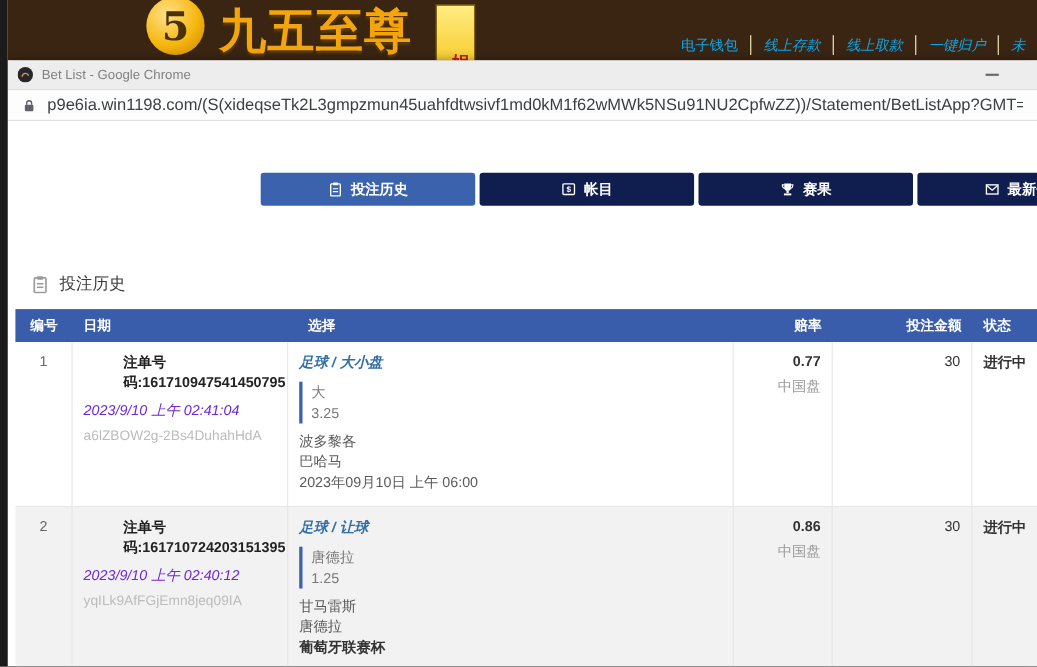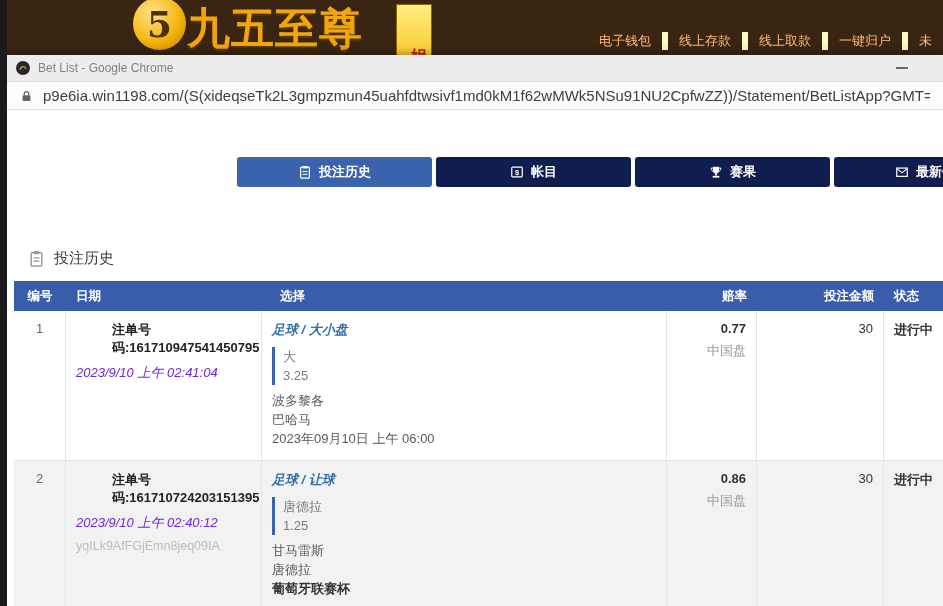--- a/index.html
+++ b/index.html
@@ -9,29 +9,29 @@
 
   
   .left-strip { position:absolute; left:0; top:0; width:7px; height:606px; background:#1b1b1b; z-index:6; }
 
   
   .banner { position:absolute; left:7px; top:0; width:936px; height:55px; background:var(--banner-brown,#3a2513); overflow:hidden; }
   .logo-circle { position:absolute; left:126px; top:-3px; width:53px; height:53px; border-radius:50%;
     background:radial-gradient(circle at 35% 30%, #ffe08a, #f6b70f 55%, #c77f00);
     display:flex; align-items:center; justify-content:center;
     font-family:"DejaVu Serif",serif; font-size:36px; font-weight:bold; color:#4a3206; }
-  .brand-text { position:absolute; left:180px; top:0px; font-size:43px; font-weight:bold; letter-spacing:1px;
+  .brand-text { position:absolute; left:192px; top:0px; font-size:43px; font-weight:bold; letter-spacing:1px;
     color:var(--gold,#f2a50c); text-shadow:0 2px 2px #5c3a00; white-space:nowrap; }
   .brand-badge { position:absolute; left:389px; top:4px; width:36px; height:70px; padding-top:3px;
     background:linear-gradient(#ffec82,#f6c313); color:#c01f1f; font-weight:bold; font-size:17px;
     writing-mode:vertical-rl; text-orientation:upright; letter-spacing:4px; text-align:center;
     border:1px solid #8a6a00; }
-  .banner-links { position:absolute; right:0; top:32px; display:flex; color:#fdba74; font-size:13px; white-space:nowrap; }
+  .banner-links { position:absolute; right:0; top:32px; display:flex; color:#0ea5e9; font-size:13px; white-space:nowrap; }
   .banner-links .blink { padding:0 11px; cursor:pointer; }
-  .banner-links .blink + .blink { border-left:6px solid #fef9c3; }
+  .banner-links .blink + .blink { border-left:1px solid #fef9c3;font-style:italic; }
 
   
   .popup { position:absolute; left:7px; top:55px; width:936px; height:551px; background:#fff;
     box-shadow:0 0 10px rgba(0,0,0,.45); z-index:4; overflow:hidden; }
   .titlebar { height:27px; background:#ededee; border-bottom:1px solid #dcdcdc; display:flex; align-items:center; padding:0 9px; }
   .favicon { width:14px; height:14px; flex:none; margin-right:8px; }
   .title-text { color:#818181; font-size:12px; }
   .minimize { margin-left:auto; margin-right:26px; width:12px; height:2px; background:#6b6b6b; }
   .urlbar { height:28px; background:#fdfdfd; border-bottom:1px solid #e0e0e0; display:flex; align-items:center; padding:0 13px; }
   .lock { width:13px; height:14px; flex:none; margin-right:10px; }
@@ -163,20 +163,21 @@
         <div class="c-odds">赔率</div>
         <div class="c-amount">投注金额</div>
         <div class="c-status">状态</div>
       </div>
 
       <div class="tr row">
         <div class="cell-no">1</div>
         <div class="cell-date">
           <div class="bet-no">注单号码:161710947541450795</div>
           <div class="placed">2023/9/10 上午 02:41:04</div>
+          <div class="ref">a6lZBOW2g-2Bs4DuhahHdA</div>
         </div>
         <div class="cell-sel">
           <span class="market">足球 / 大小盘</span>
           <div class="pick-block">
             <div>大</div>
             <div>3.25</div>
           </div>
           <div class="sel-line">波多黎各</div>
           <div class="sel-line">巴哈马</div>
           <div class="sel-line">2023年09月10日 上午 06:00</div>

